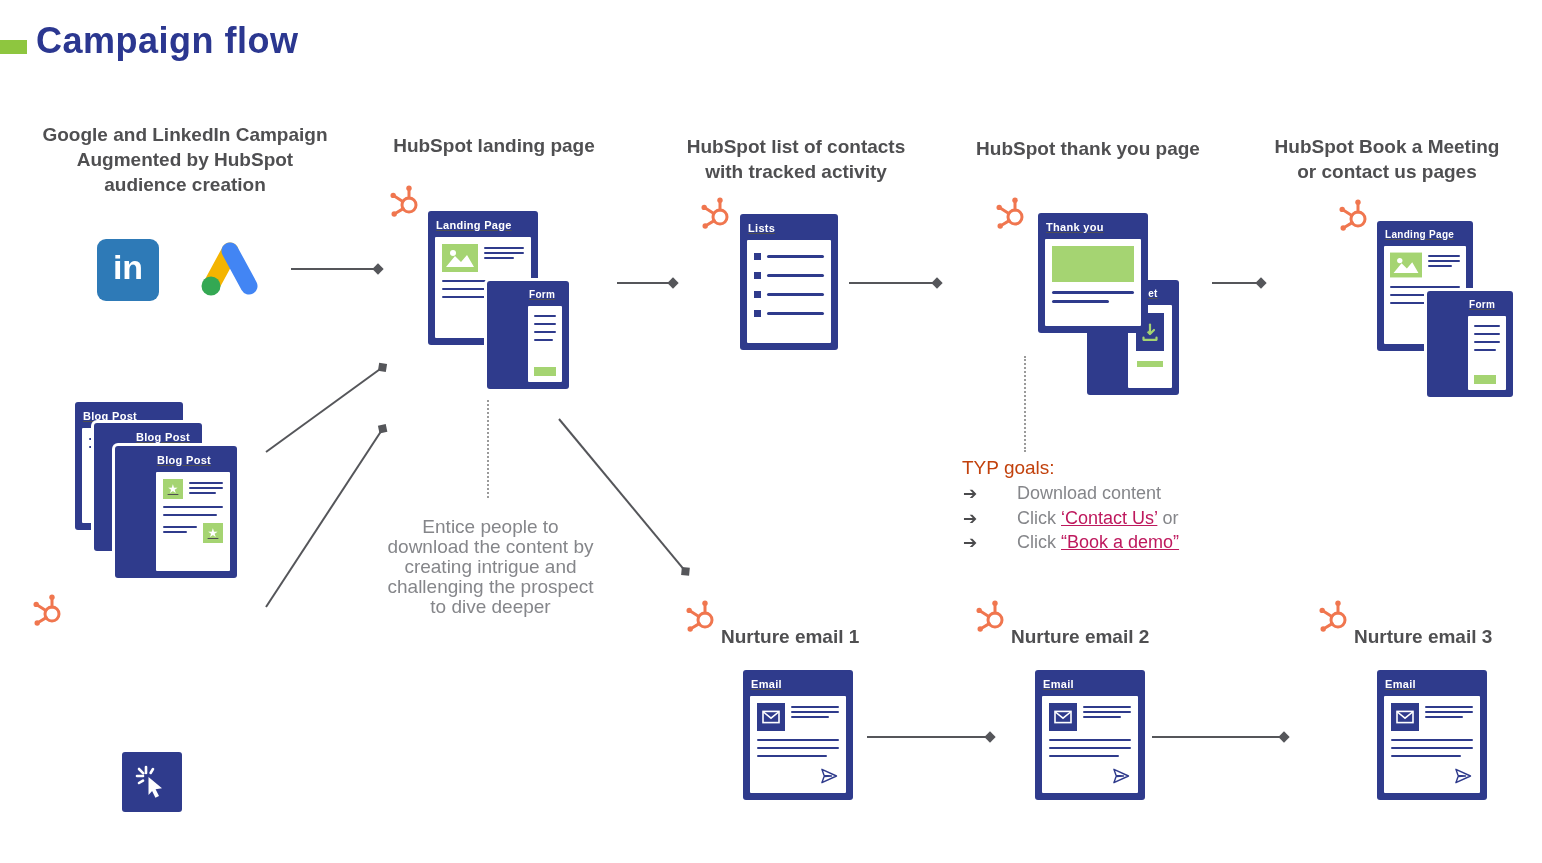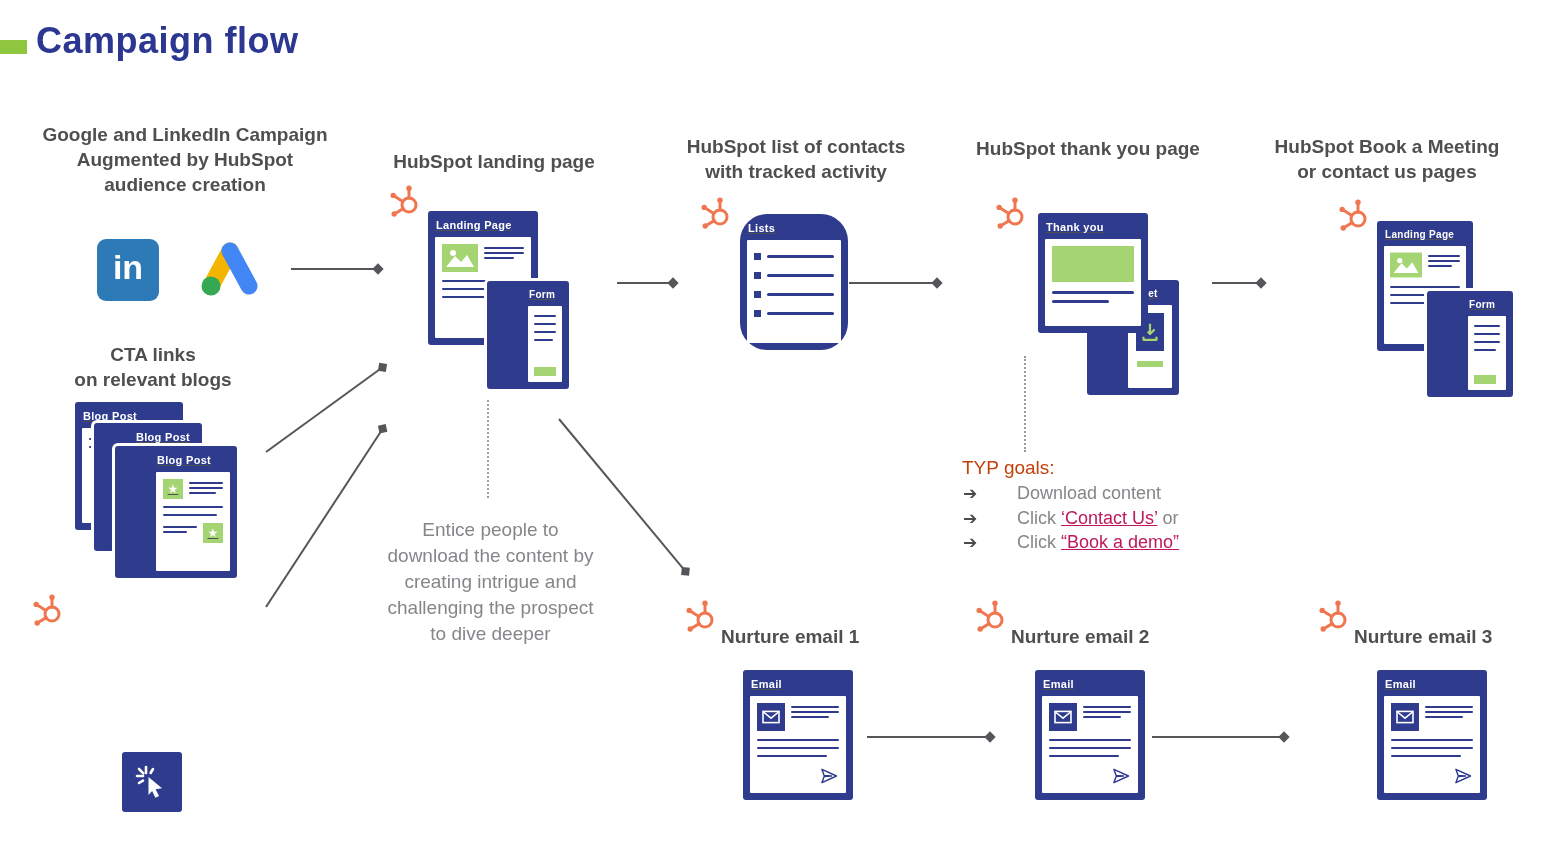--- a/index.html
+++ b/index.html
@@ -4,21 +4,21 @@
 <style>
   * { margin:0; padding:0; box-sizing:border-box; }
   html,body { background:#ffffff; }
   body { font-family:"Liberation Sans","DejaVu Sans",sans-serif; color:#4f4f51; }
   .canvas { position:relative; width:1542px; height:863px; background:#fff; overflow:hidden; }
 
   .title-bullet { position:absolute; left:0; top:40px; width:27px; height:14px; background:#8ec63f; }
   .pagetitle { position:absolute; left:36px; top:20px; font-size:36px; font-weight:bold; color:#2b3790; letter-spacing:.5px; }
 
   .heading { position:absolute; font-size:19px; line-height:25px; font-weight:bold; color:#4f4f51; text-align:center; white-space:pre-line; }
-  .gray-note { position:absolute; font-size:19px; line-height:26px; color:#85868a; text-align:center; white-space:pre-line; }
+  .gray-note { position:absolute; font-size:19px; line-height:20px; color:#85868a; text-align:center; white-space:pre-line; }
 
   .sprocket { position:absolute; width:36px; height:36px; }
 
   .card { position:absolute; background:#2f3b8c; border-radius:3px; padding:7px; display:flex; flex-direction:column;text-decoration:underline; }
   .card-title { color:#fff; font-size:11px; font-weight:bold; letter-spacing:.3px; margin:1px 1px 6px 1px; white-space:nowrap; }
   .panel { background:#fff; border-radius:1px; flex:1; padding:7px; display:flex; flex-direction:column; overflow:hidden; }
   .outlined { box-shadow:0 0 0 3px #fff;padding-left:41px; }
 
   .ln { height:3px; background:#2f3b8c; border-radius:2px; margin:3px 0; flex:0 0 auto; }
   .ln2 { height:2px; }
@@ -110,22 +110,20 @@
   <div class="heading" style="left:18px; top:122px; width:334px;">Google and LinkedIn Campaign
 Augmented by HubSpot
 audience creation</div>
   <div class="linkedin">
       <span>in</span>
     </div>
   <svg class="gads">
       <use href="#sym-gads"></use>
     </svg>
 
-  <div class="heading" style="left:55px; top:342px; width:196px;">CTA links
-on relevant blogs</div>
 
   <div style="position:absolute; left:75px; top:402px; width:240px; height:180px;">
     <div class="card" style="left:0; top:0; width:108px; height:128px;">
       <div class="card-title">Blog Post</div>
       <div class="panel">
         <div class="ln ln2"></div>
         <div class="ln ln2"></div>
       </div>
     </div>
     <div class="card outlined" style="left:19px; top:21px; width:108px; height:128px;">
@@ -162,21 +160,21 @@
   <svg class="sprocket" style="left:30px; top:592px;">
       <use href="#sym-sprocket"></use>
     </svg>
 
   <div class="cursor-box">
     <svg width="40" height="40">
         <use href="#sym-cursor"></use>
       </svg>
   </div>
 
-  <div class="heading" style="left:383px; top:133px; width:222px;margin-top:16px;">HubSpot landing page</div>
+  <div class="heading" style="left:383px; top:133px; width:222px;">HubSpot landing page</div>
   <svg class="sprocket" style="left:387px; top:183px;">
       <use href="#sym-sprocket"></use>
     </svg>
 
   <div class="card" style="left:428px; top:211px; width:110px; height:134px;">
     <div class="card-title">Landing Page</div>
     <div class="panel">
       <div class="row">
         <svg width="36" height="28">
             <use href="#sym-img"></use>
@@ -210,21 +208,21 @@
 creating intrigue and
 challenging the prospect
 to dive deeper</div>
 
   <div class="heading" style="left:670px; top:134px; width:252px;">HubSpot list of contacts
 with tracked activity</div>
   <svg class="sprocket" style="left:698px; top:195px;">
       <use href="#sym-sprocket"></use>
     </svg>
 
-  <div class="card" style="left:740px; top:214px; width:108px; height:136px;border-radius:27px;">
+  <div class="card" style="left:740px; top:214px; width:98px; height:136px;">
     <div class="card-title">Lists</div>
     <div class="panel">
       <div class="list-row">
           <div class="sq"></div>
           <div class="bar"></div>
         </div>
       <div class="list-row">
           <div class="sq"></div>
           <div class="bar"></div>
         </div>

